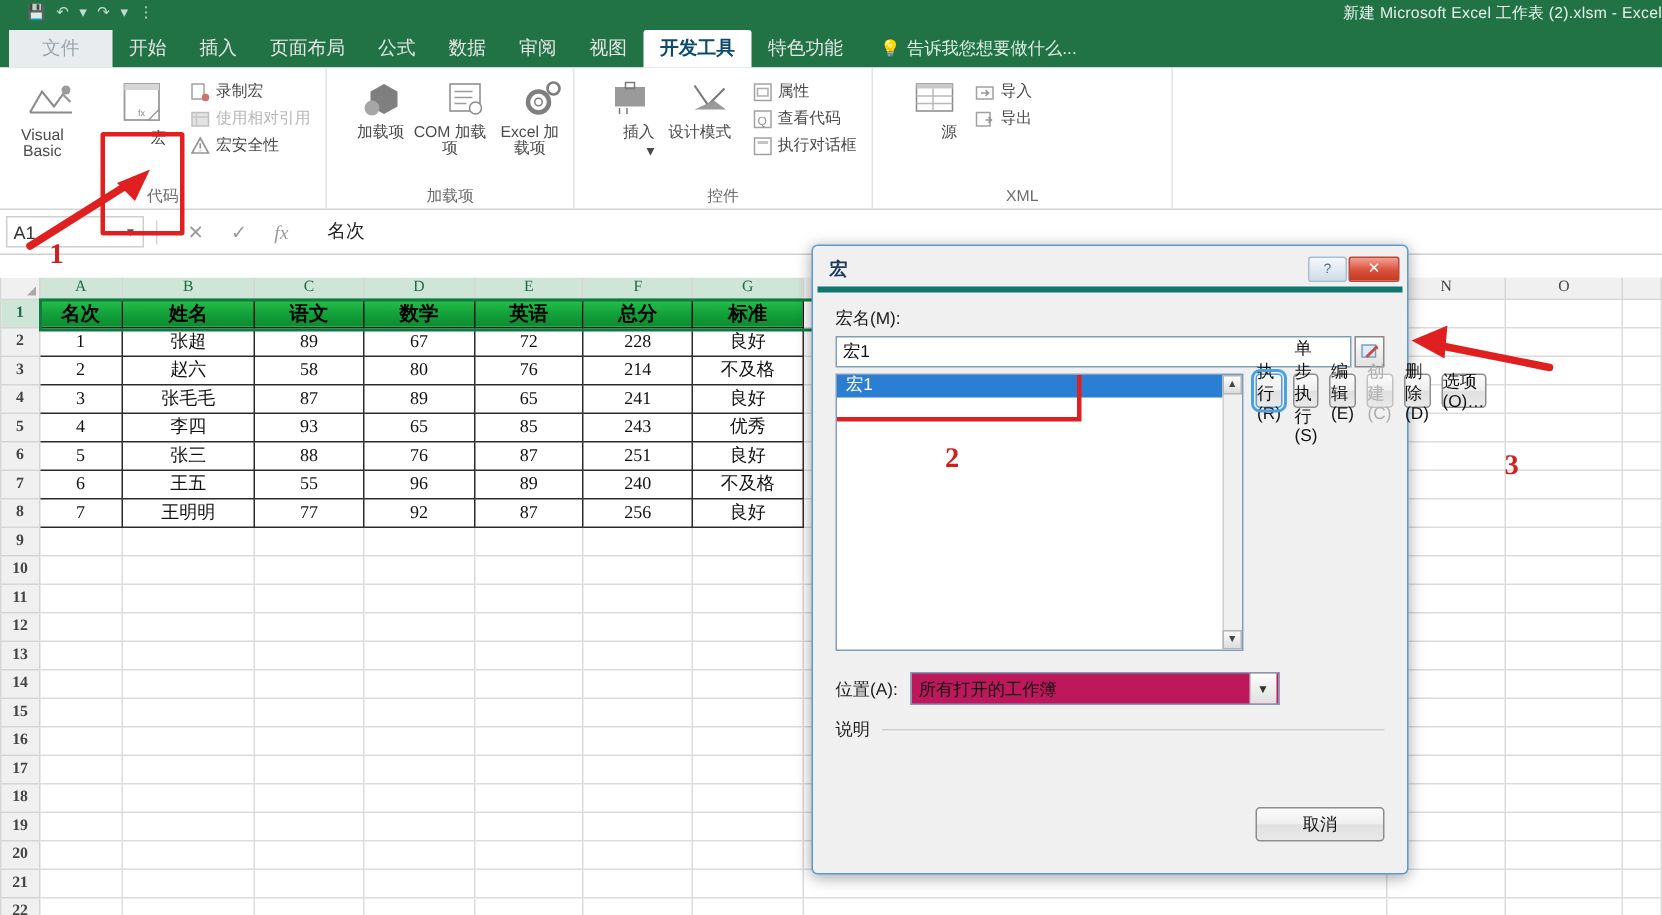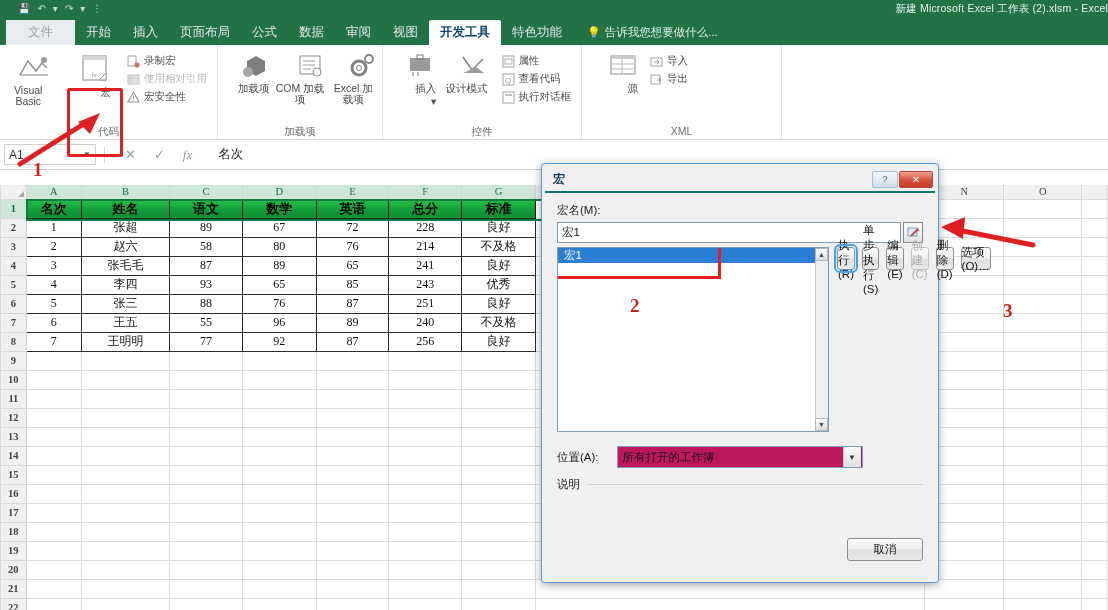--- a/index.html
+++ b/index.html
@@ -151,21 +151,21 @@
     display:flex; align-items:center; justify-content:center;
     font-size:9px; color:#4a6b8a;
   }
   .tb-btn.close{
     width:34px; border-color:#b84a3a;
     background:linear-gradient(to bottom,#f4a093,#d9513b 55%,#c23a24);
     color:#fff; font-size:10px; font-weight:bold;
   }
   .dlg-body{
     position:absolute; left:3px; right:3px; top:27px; bottom:3px;
-    background:#f0f0f0; border-top:2px solid #0f766e;
+    background:#f0f0f0; border-top:4px solid #0f766e;
     padding:10px 12px;
   }
   .dlg-lbl{ font-size:11.5px; color:#1a1a1a; }
   .mname-row{ display:flex; align-items:stretch; gap:0; margin-top:4px;}
   .mname-input{
     flex:1; height:21px; border:1px solid #7f9db9; background:#fff;
     font-size:11.5px; color:#111; padding:2px 4px; display:flex; align-items:center;
   }
   .mname-btn{
     width:20px; height:21px; border:1px solid #8a8a8a; margin-left:2px;
@@ -198,36 +198,36 @@
   }
   .btncol{ display:flex; flex-direction:row; gap:7px; width:86px; }
   .dbtn{
     height:23px; border:1px solid #8d8d8d; border-radius:3px;
     background:linear-gradient(to bottom,#fbfbfb 0%,#efefef 48%,#e0e0e0 52%,#e9e9e9 100%);
     font-size:11.5px; color:#111; display:flex; align-items:center; justify-content:center;
     cursor:default;
   }
   .dbtn.primary{ outline:2px solid #4aa3e0; outline-offset:1px; border-color:#5b9bd5; }
   .dbtn.disabled{ color:#aeaeae; border-color:#c2c2c2; }
-  .locrow{ display:flex; align-items:center; gap:18px; margin-top:14px;}
+  .locrow{ display:flex; align-items:center; gap:8px; margin-top:14px;}
   .combo{
     width:246px; height:22px; border:1px solid #7f9db9; background:#be185d;
     display:flex; align-items:center; justify-content:space-between;
     font-size:11.5px; color:#111; padding-left:5px;
   }
   .combo-arrow{
     width:18px; height:20px; border-left:1px solid #c9c9c9;
     background:linear-gradient(to bottom,#fdfdfd,#dfdfdf);
     display:flex; align-items:center; justify-content:center;
     font-size:8px; color:#333; margin:0 1px;
   }
   .desc-row{ display:flex; align-items:center; gap:8px; margin-top:9px;}
   .desc-line{ flex:1; height:1px; background:#cfcfcf; }
   .cancel-wrap{ position:absolute; right:12px; bottom:18px; }
-  .cancel-btn{ width:76px; }
+  .cancel-btn{ width:86px; }
 
   
   .ann-num{
     position:absolute; color:#d11f1f; font-size:19px; font-weight:bold;
     z-index:45; font-family:"Liberation Serif",serif;
   }
   .arrow-svg{ position:absolute; z-index:44; pointer-events:none; }
 </style>
 </head>
 <body>

